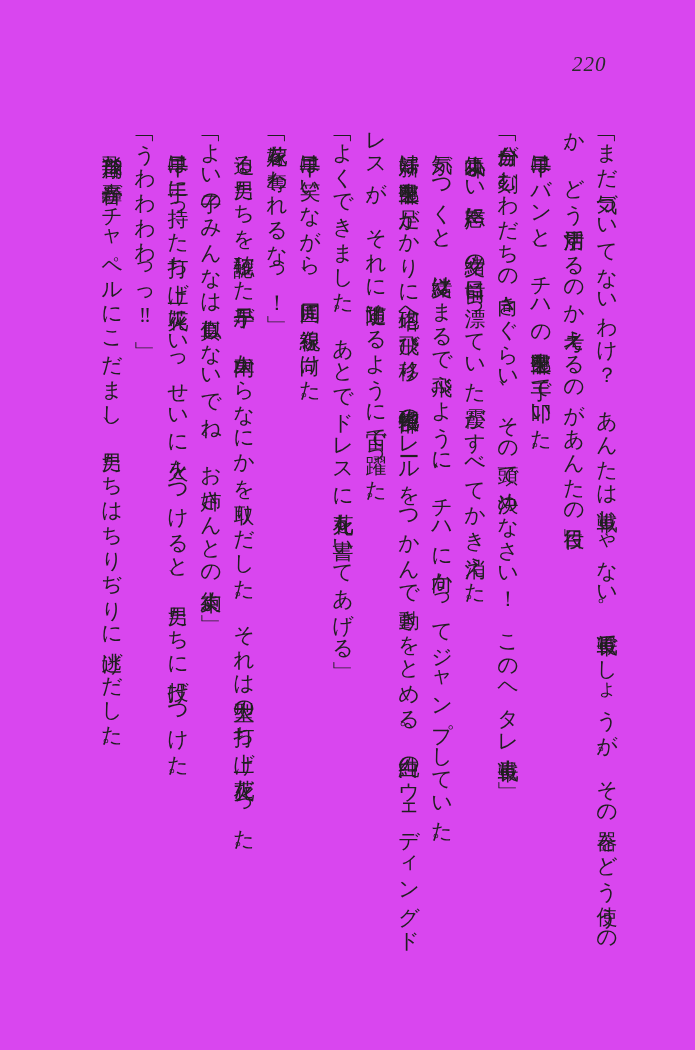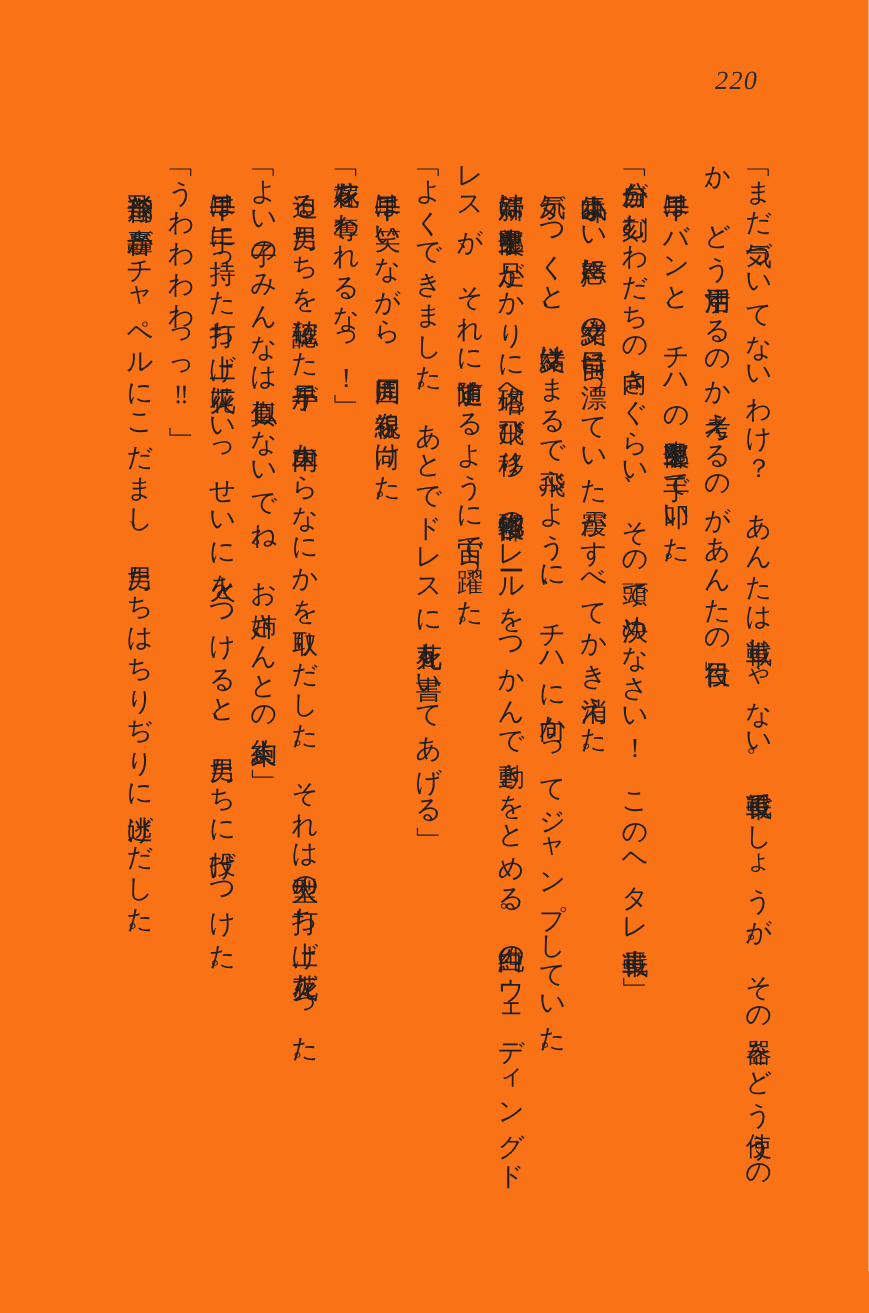--- a/index.html
+++ b/index.html
@@ -4,21 +4,21 @@
 <style>
   html, body {
     margin: 0;
     padding: 0;
     background: #ffffff;
   }
   .page {
     position: relative;
     width: 695px;
     height: 1050px;
-    background: #f97316;
+    background: #d946ef;
     overflow: hidden;
     font-family: "Liberation Serif", "DejaVu Serif", serif;
   }
   .page-num {
     position: absolute;
     top: 52px;
     left: 572px;
     font-size: 21px;
     font-style: italic;
     color: #2b2b2b;

